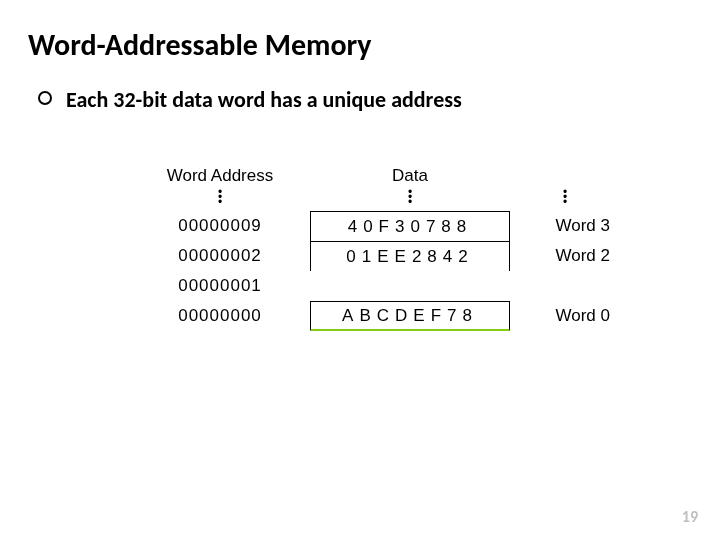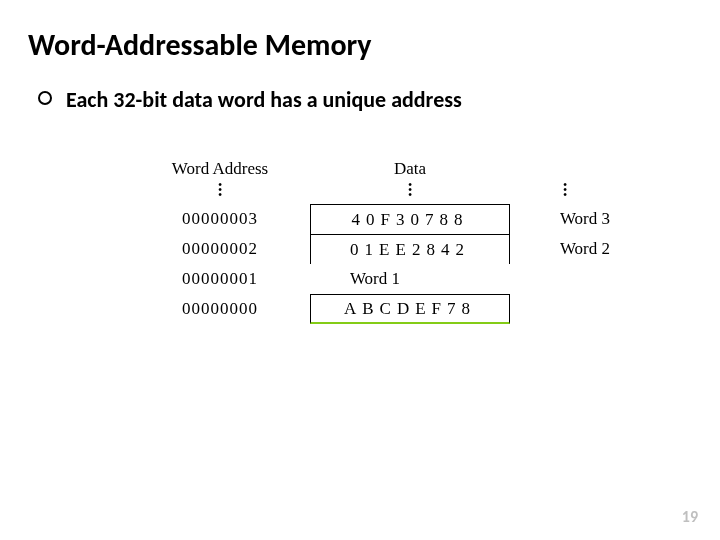--- a/index.html
+++ b/index.html
@@ -43,22 +43,22 @@
     margin-right: 14px;
     flex: 0 0 auto;
   }
   .bullet-text {
     font-size: 22px;
     font-weight: 700;
   }
   .diagram {
     position: absolute;
     left: 140px;
-    top: 159px;
-    font-family: Liberation Serif, serif;
+    top: 166px;
+    font-family: Liberation Sans, sans-serif;
     font-size: 17px;
   }
   .headers {
     display: flex;
     margin-bottom: 4px;
   }
   .hdr-addr {
     width: 160px;
     text-align: center;
   }
@@ -153,35 +153,35 @@
           <span>•</span>
         </div>
       <div class="vdots vdots-word">
           <span>•</span>
           <span>•</span>
           <span>•</span>
         </div>
     </div>
 
     <div class="mem-row">
-      <div class="addr-cell">00000003</div>
+      <div class="addr-cell">00000009</div>
       <div class="data-cell">40F30788</div>
       <div class="word-cell">Word 3</div>
     </div>
     <div class="mem-row">
       <div class="addr-cell">00000002</div>
       <div class="data-cell">01EE2842</div>
       <div class="word-cell">Word 2</div>
     </div>
     <div class="mem-row">
       <div class="addr-cell">00000001</div>
-      <div class="word-cell">Word 1</div>
     </div>
     <div class="mem-row last">
       <div class="addr-cell">00000000</div>
       <div class="data-cell">ABCDEF78</div>
+      <div class="word-cell">Word 0</div>
     </div>
 
   </div>
 
   <div class="page-num">19</div>
 
 </div>
 
 </body></html>

